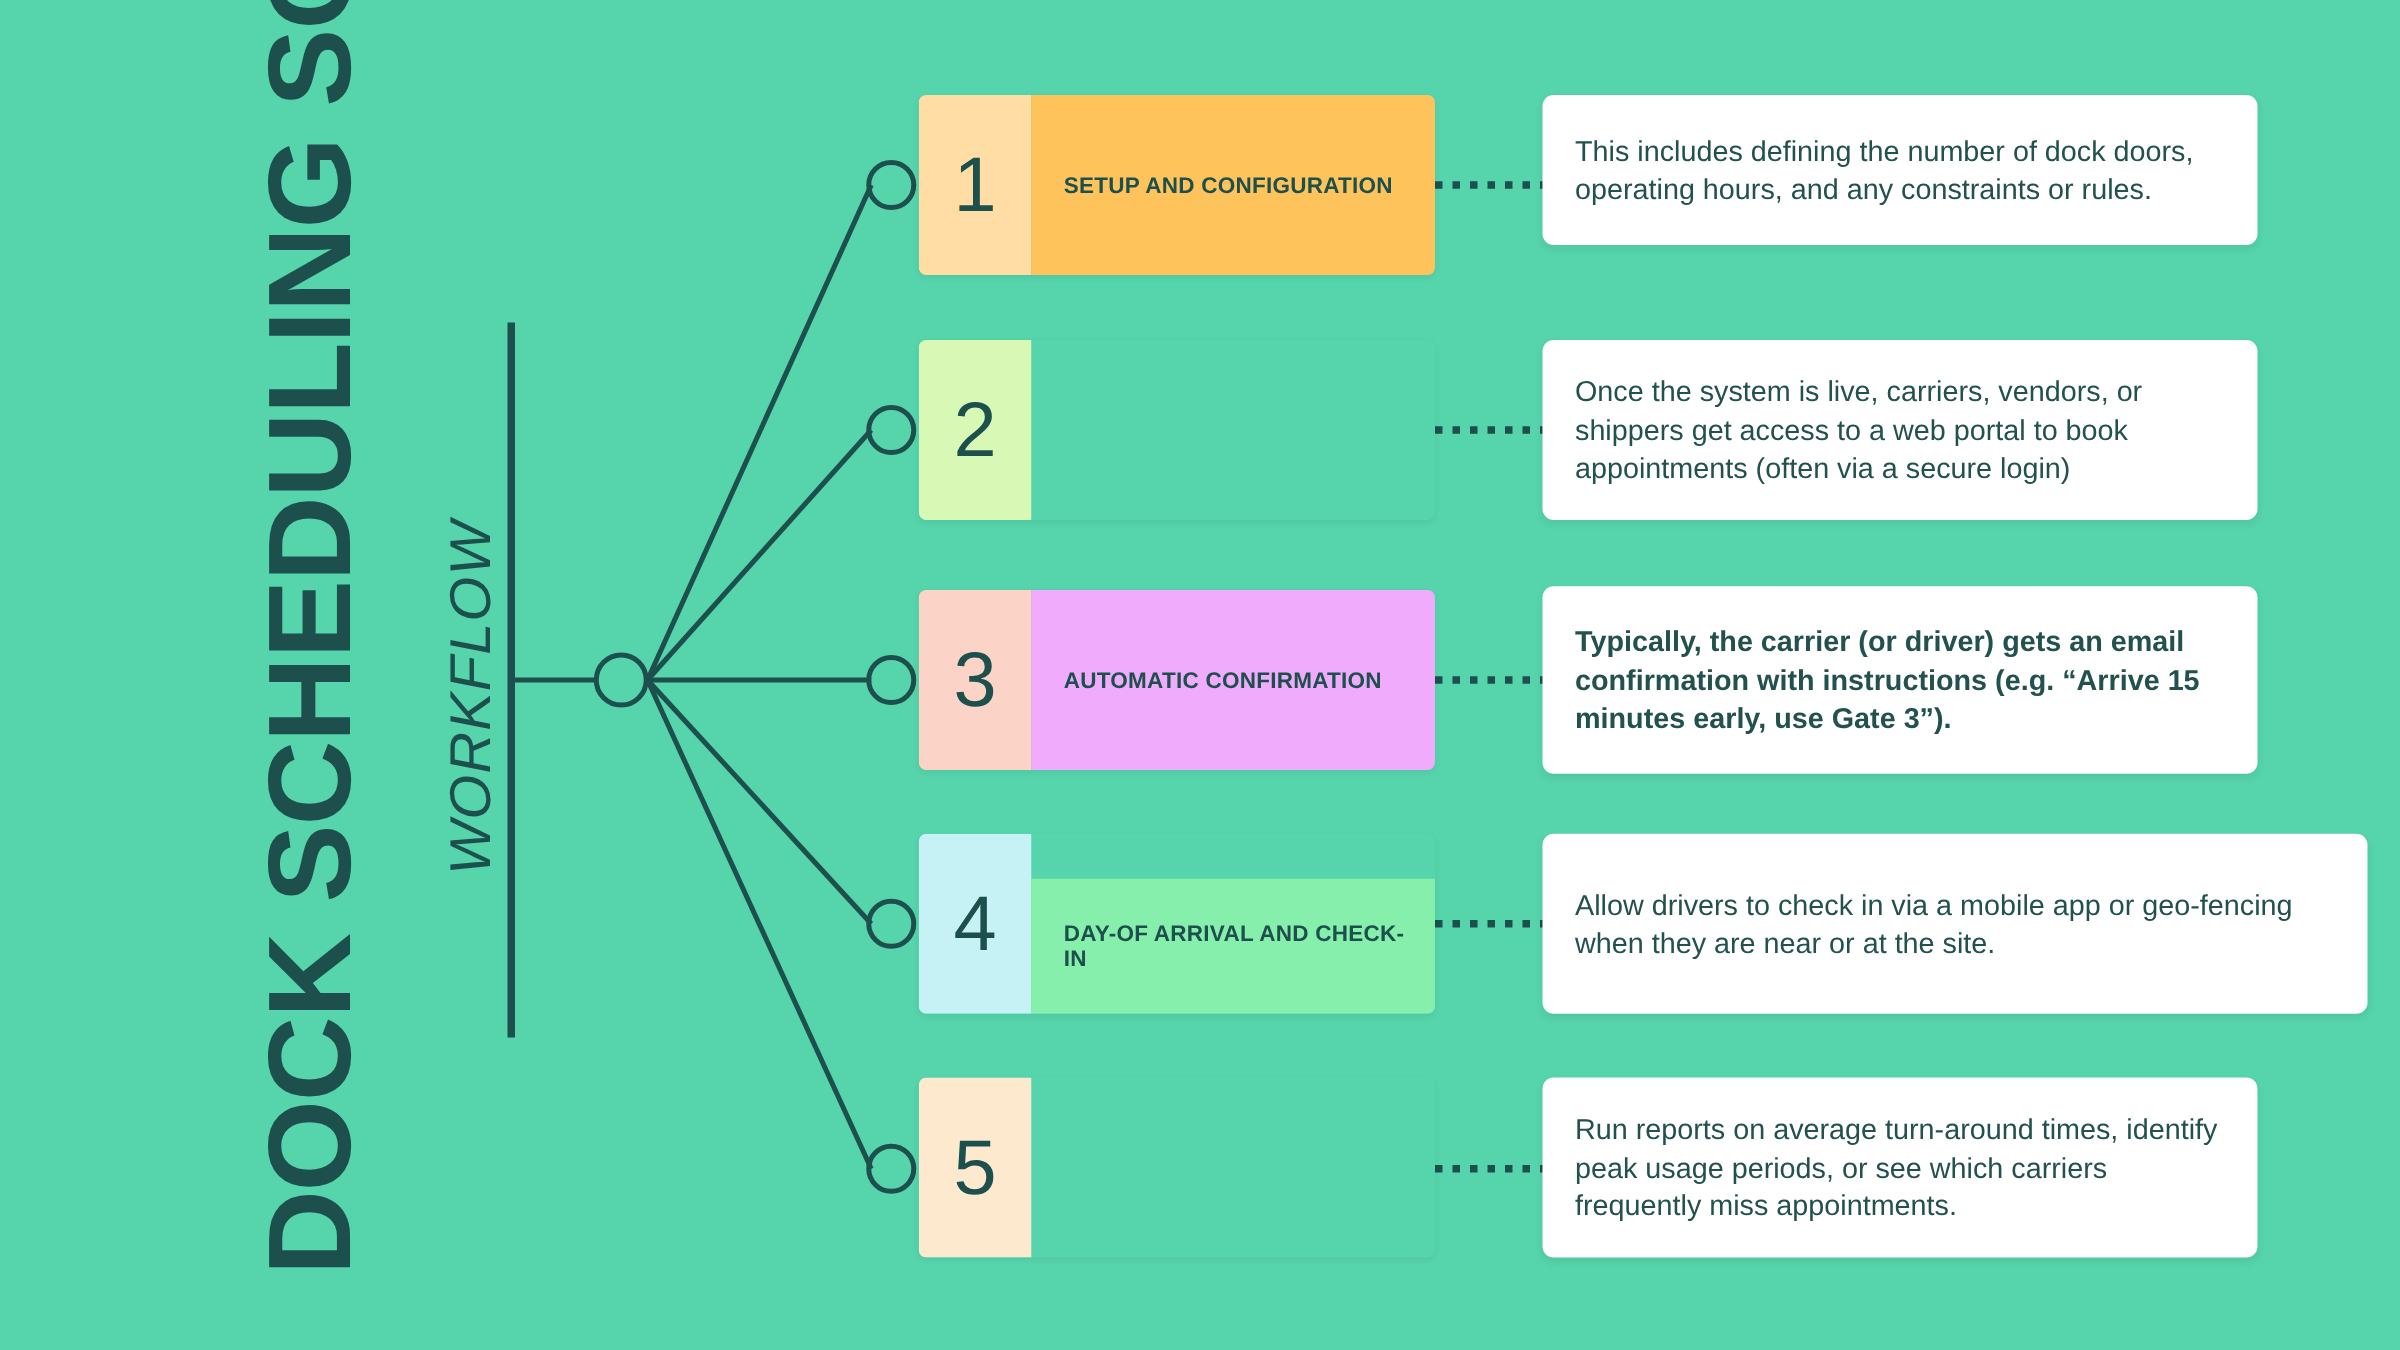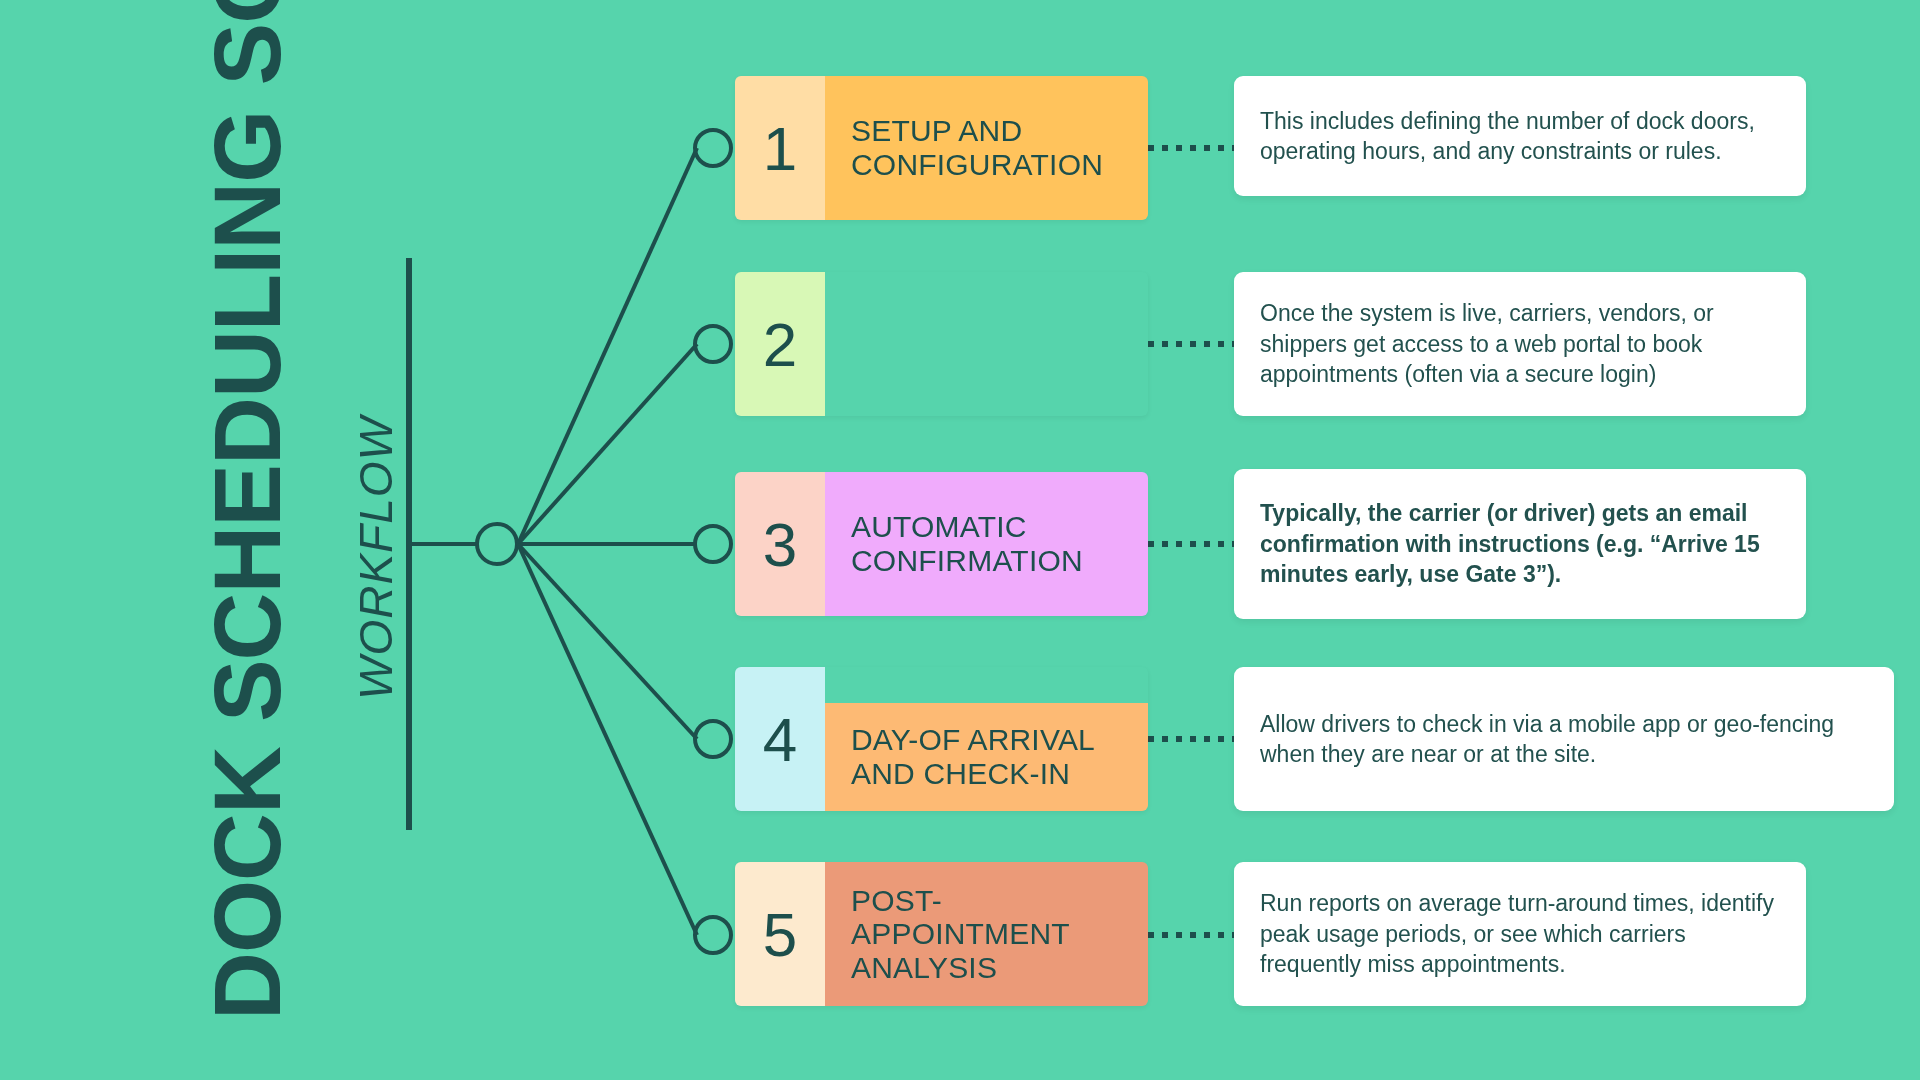--- a/index.html
+++ b/index.html
@@ -70,22 +70,22 @@
     font-size:62px;
     font-weight:300;
     color:#1d4f4c;
     flex:0 0 90px;
   }
   .label{
     flex:1 1 auto;
     display:flex;
     align-items:center;
     padding:0 18px 0 26px;
-    font-size:30px;
-    font-weight:normal;
+    font-size:18px;
+    font-weight:bold;
     line-height:1.12;
     color:#1d4f4c;
     letter-spacing:0.2px;
     text-transform:uppercase;
   }
   .desc{
     position:absolute;
     background:#ffffff;
     border-radius:9px;
     box-shadow:0 3px 7px rgba(0,0,0,.07);
@@ -152,27 +152,26 @@
       <div class="num" style="background: rgb(252, 211, 199);">3</div>
       <div class="label" style="background: #f0abfc;">AUTOMATIC CONFIRMATION</div>
     </div>
     <div class="desc" style="left:1234px;top:469px;width:572px;height:150px;font-weight:bold;">Typically, the carrier (or driver) gets an email confirmation with instructions (e.g. “Arrive 15 minutes early, use Gate 3”).</div>
   </div>
 
   <div class="row" style="top:0;height:0;">
     <div class="marker" style="left:693px;top:719px;"></div>
     <div class="card" style="left:735px;top:667px;width:413px;height:144px;">
       <div class="num" style="background: rgb(199, 242, 245);">4</div>
-      <div class="label" style="background: #fdba74; margin-top: 36px;">DAY-OF ARRIVAL AND CHECK-IN</div>
+      <div class="label" style="background: #86efac; margin-top: 36px;">DAY-OF ARRIVAL AND CHECK-IN</div>
     </div>
     <div class="desc" style="left:1234px;top:667px;width:660px;height:144px;">Allow drivers to check in via a mobile app or geo-fencing when they are near or at the site.</div>
   </div>
 
   <div class="row" style="top:0;height:0;">
     <div class="marker" style="left:693px;top:915px;"></div>
     <div class="card" style="left:735px;top:862px;width:413px;height:144px;">
       <div class="num" style="background: rgb(253, 234, 206);">5</div>
-      <div class="label" style="background: rgb(235, 154, 120);">POST-APPOINTMENT ANALYSIS</div>
     </div>
     <div class="desc" style="left:1234px;top:862px;width:572px;height:144px;">Run reports on average turn-around times, identify peak usage periods, or see which carriers frequently miss appointments.</div>
   </div>
 
 </div>
 
 </body></html>

